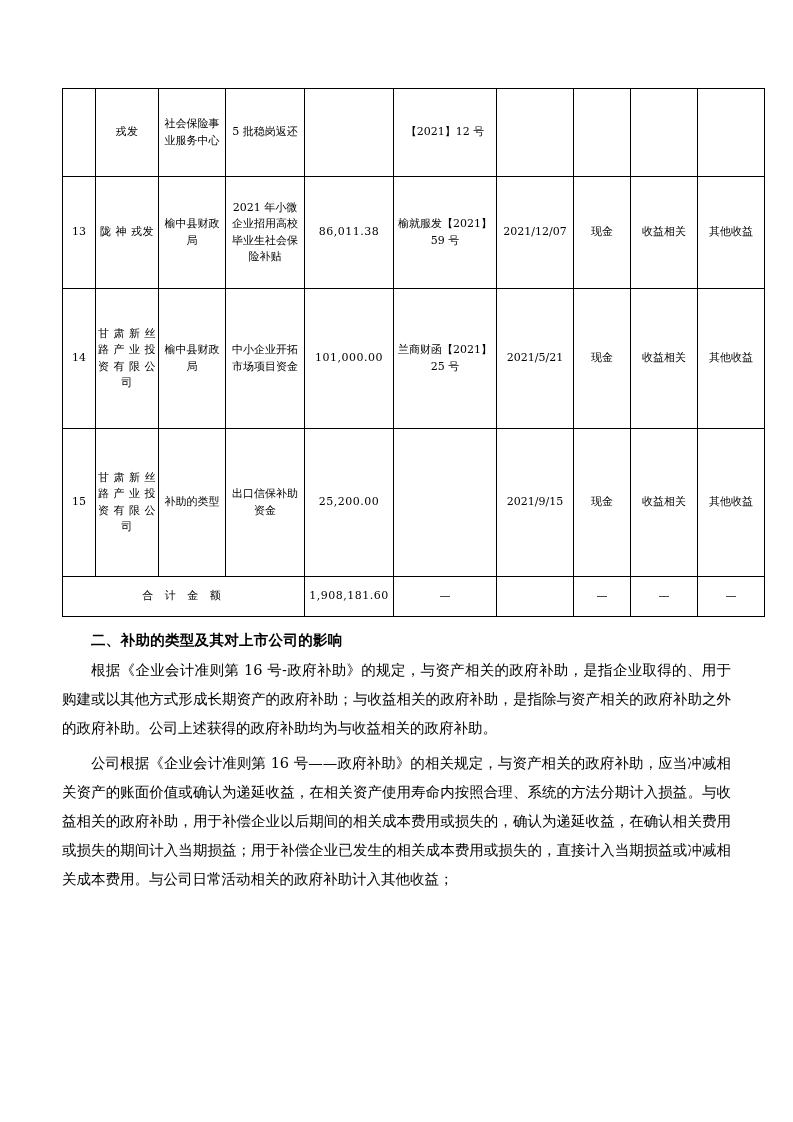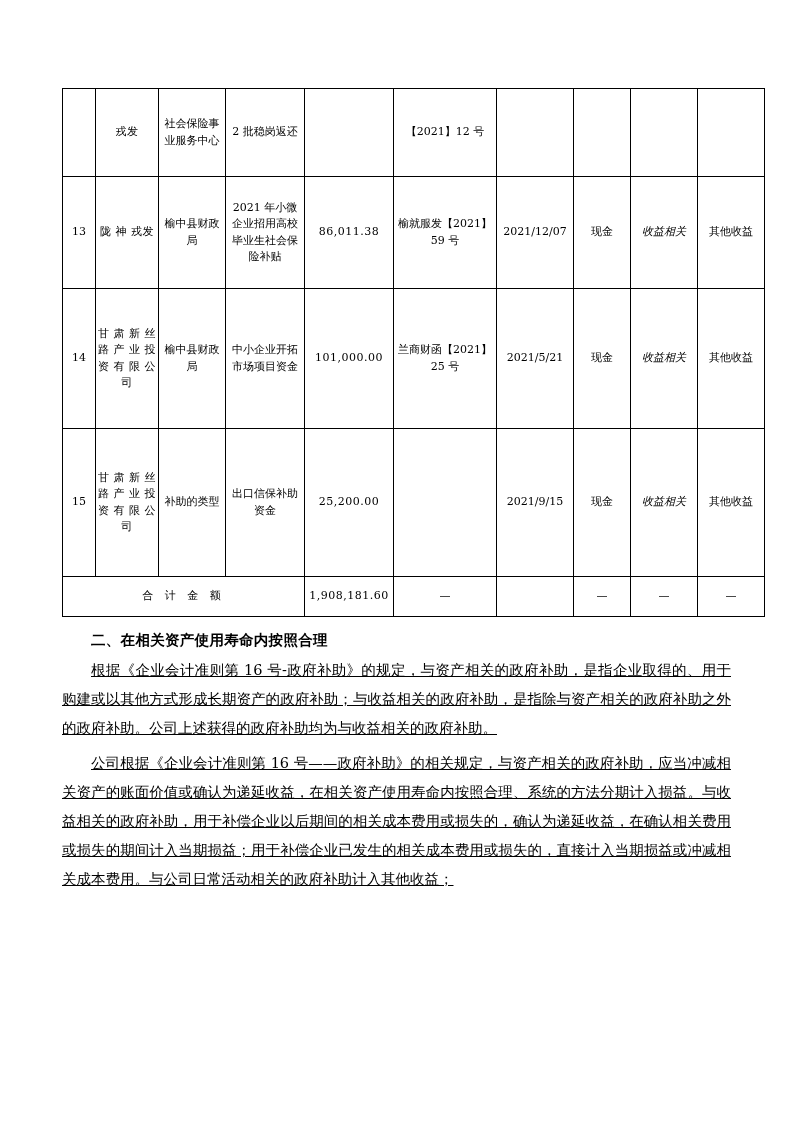--- a/index.html
+++ b/index.html
@@ -41,21 +41,21 @@
     font-family: "DejaVu Serif", "Liberation Serif", serif;
   }
   td.num { width: 28px; }
   td.company { width: 58px; letter-spacing: 0.5px; }
   td.dept { width: 62px; }
   td.project { width: 74px; }
   td.amount { width: 84px; font-family: "DejaVu Serif", "Liberation Serif", serif; letter-spacing: 0.5px;}
   td.docno { width: 98px; }
   td.date { width: 72px; }
   td.type { width: 52px; }
-  td.rel { width: 62px; font-style: italic; }
+  td.rel { width: 62px; }
   td.subj { width: 62px; }
   .total-label {
     letter-spacing: 4px;
   }
   
   .section-title {
     font-weight: bold;
     font-size: 14.5px;
     margin: 14px 0 0 0;
     text-indent: 2em;
@@ -66,36 +66,35 @@
     margin: 10px 0 0 0;
     text-indent: 2em;
   }
   p.para {
     font-size: 14.5px;
     line-height: 2.0;
     margin: 6px 0 0 0;
     text-indent: 2em;
     text-align: justify;
     text-justify: inter-ideograph;
-    text-decoration: underline;
   }
 </style>
 </head>
 <body>
 
 <div class="page">
 
   <table class="grant-table">
     <tbody>
 
       <tr style="height:88px;">
         <td class="num"></td>
         <td class="company">戎发</td>
         <td class="dept">社会保险事业服务中心</td>
-        <td class="project">2 批稳岗返还</td>
+        <td class="project">5 批稳岗返还</td>
         <td class="amount"></td>
         <td class="docno">【2021】12 号</td>
         <td class="date"></td>
         <td class="type"></td>
         <td class="rel"></td>
         <td class="subj"></td>
       </tr>
 
       <tr style="height:112px;">
         <td class="num">13</td>
@@ -141,17 +140,17 @@
         <td class="amount">1,908,181.60</td>
         <td>—</td>
         <td></td>
         <td>—</td>
         <td>—</td>
         <td>—</td>
       </tr>
     </tbody>
   </table>
 
-  <div class="section-title">二、在相关资产使用寿命内按照合理</div>
+  <div class="section-title">二、补助的类型及其对上市公司的影响</div>
   <p class="para">根据《企业会计准则第 16 号-政府补助》的规定，与资产相关的政府补助，是指企业取得的、用于购建或以其他方式形成长期资产的政府补助；与收益相关的政府补助，是指除与资产相关的政府补助之外的政府补助。公司上述获得的政府补助均为与收益相关的政府补助。</p>
   <p class="para">公司根据《企业会计准则第 16 号——政府补助》的相关规定，与资产相关的政府补助，应当冲减相关资产的账面价值或确认为递延收益，在相关资产使用寿命内按照合理、系统的方法分期计入损益。与收益相关的政府补助，用于补偿企业以后期间的相关成本费用或损失的，确认为递延收益，在确认相关费用或损失的期间计入当期损益；用于补偿企业已发生的相关成本费用或损失的，直接计入当期损益或冲减相关成本费用。与公司日常活动相关的政府补助计入其他收益；</p>
 
 </div>
 
 </body></html>

